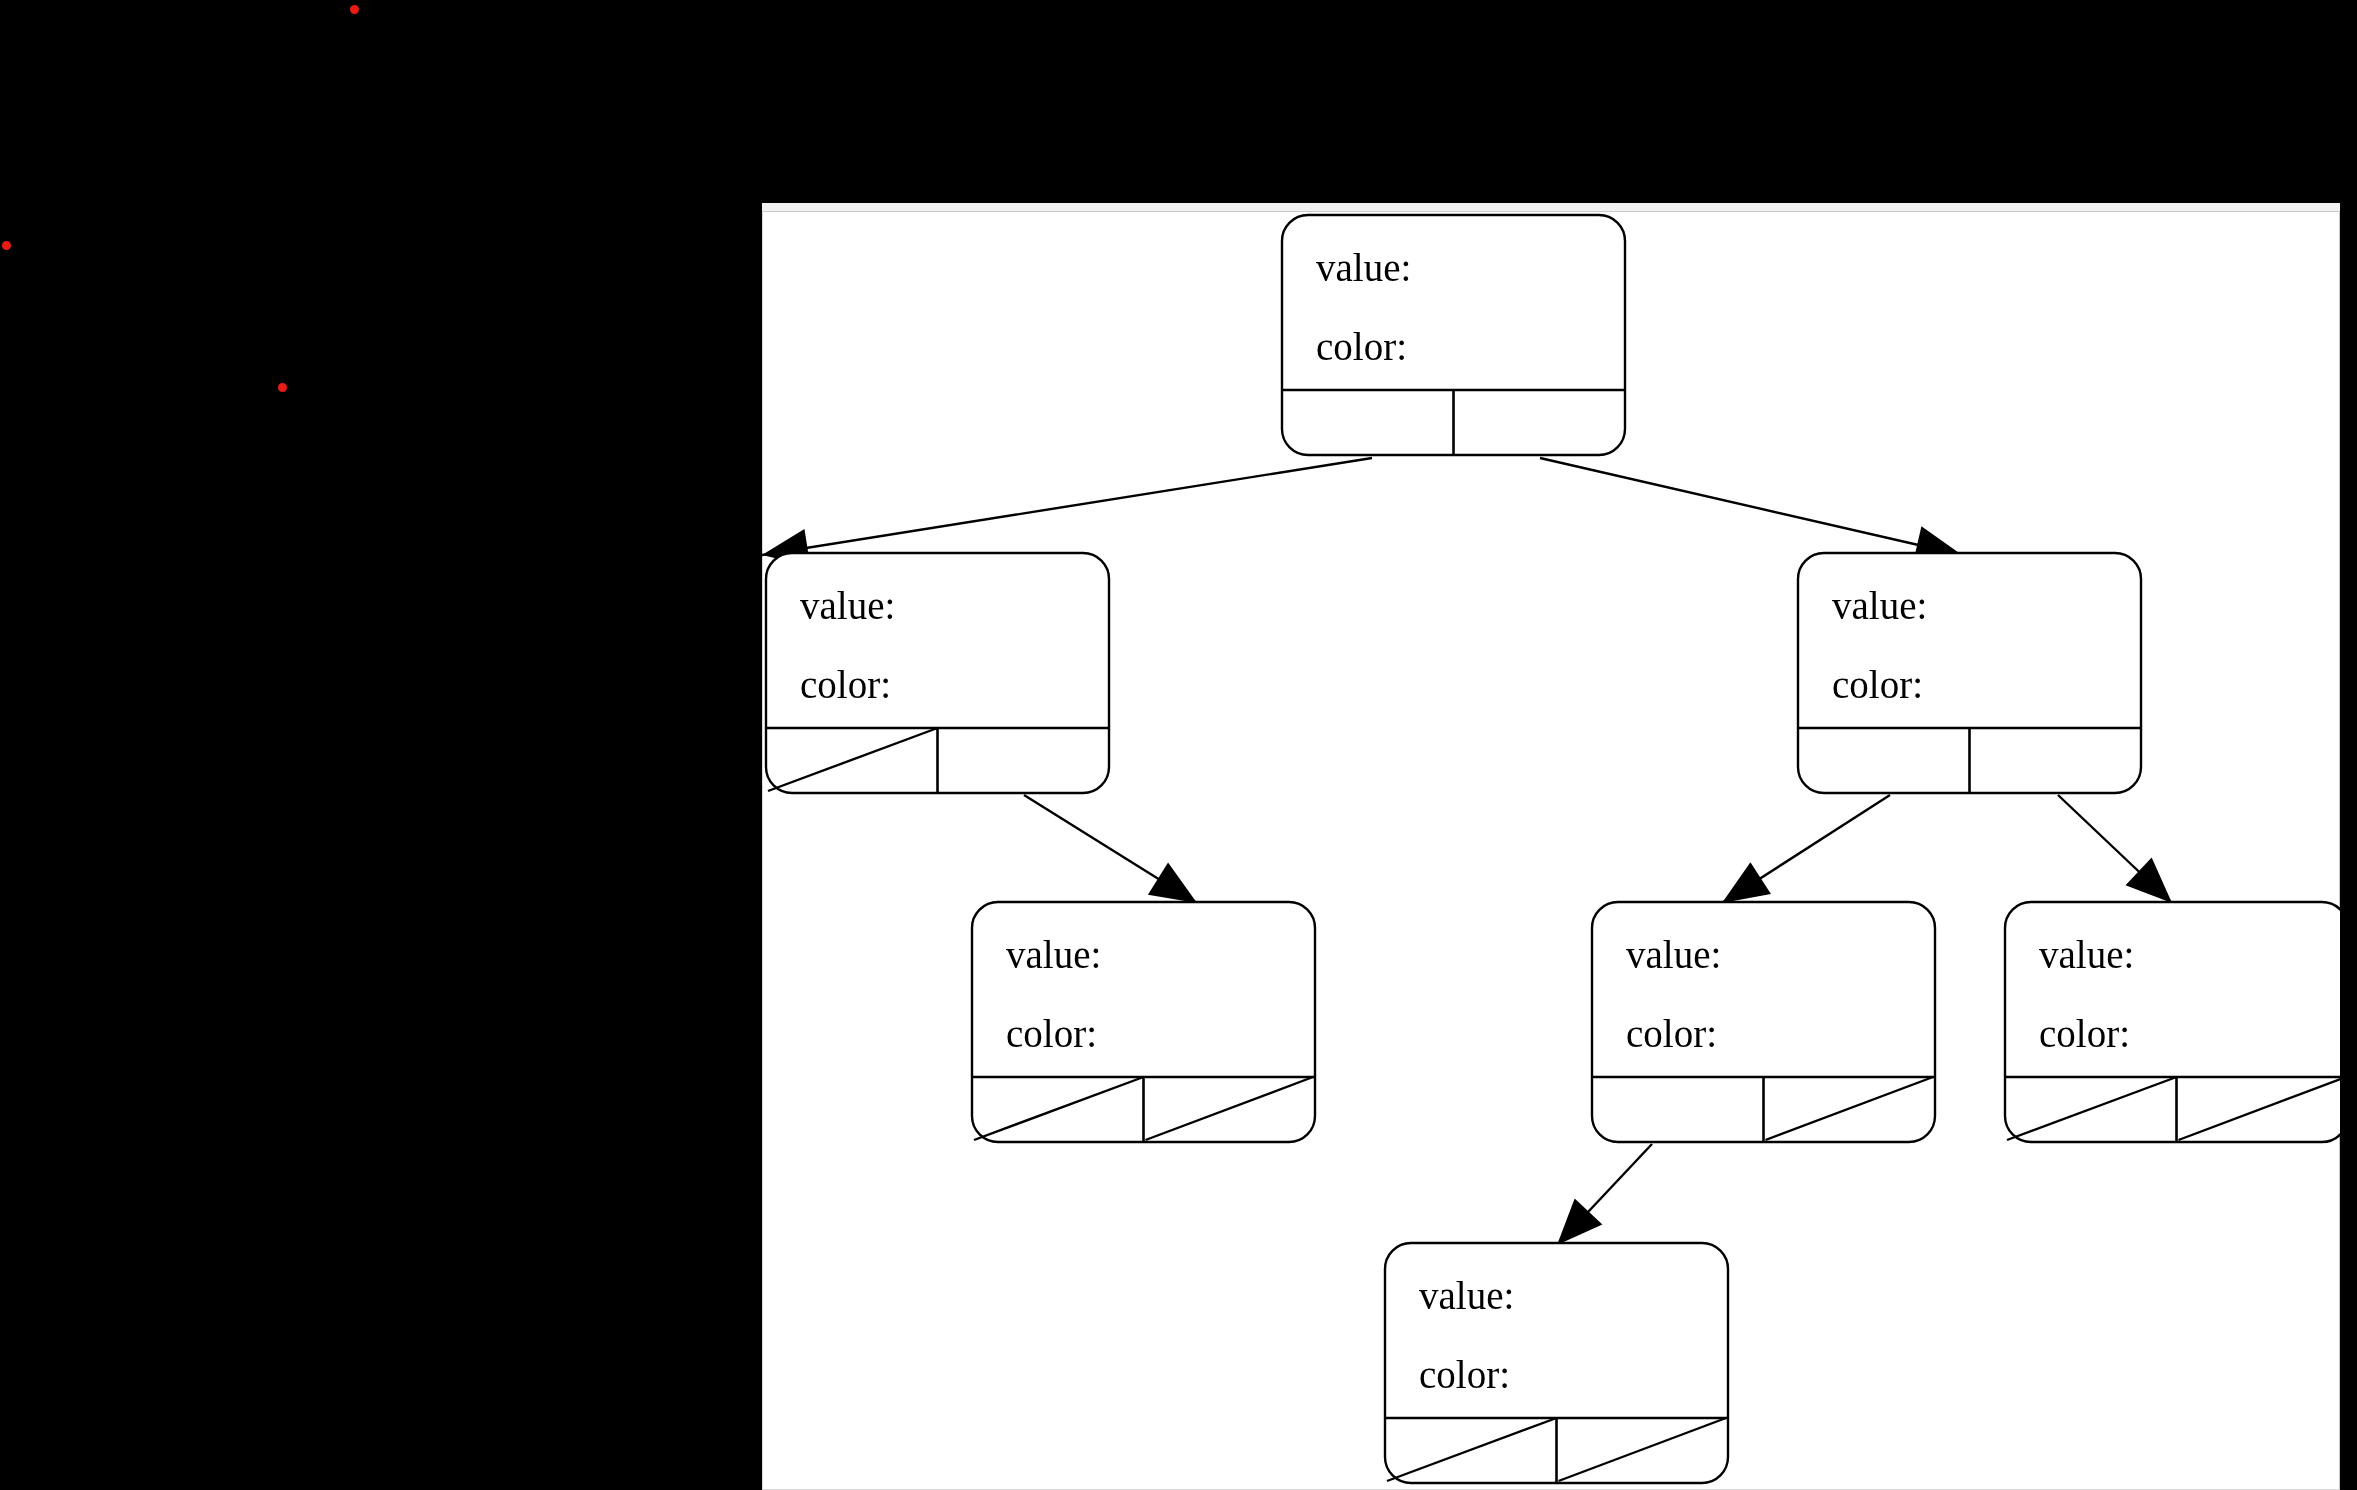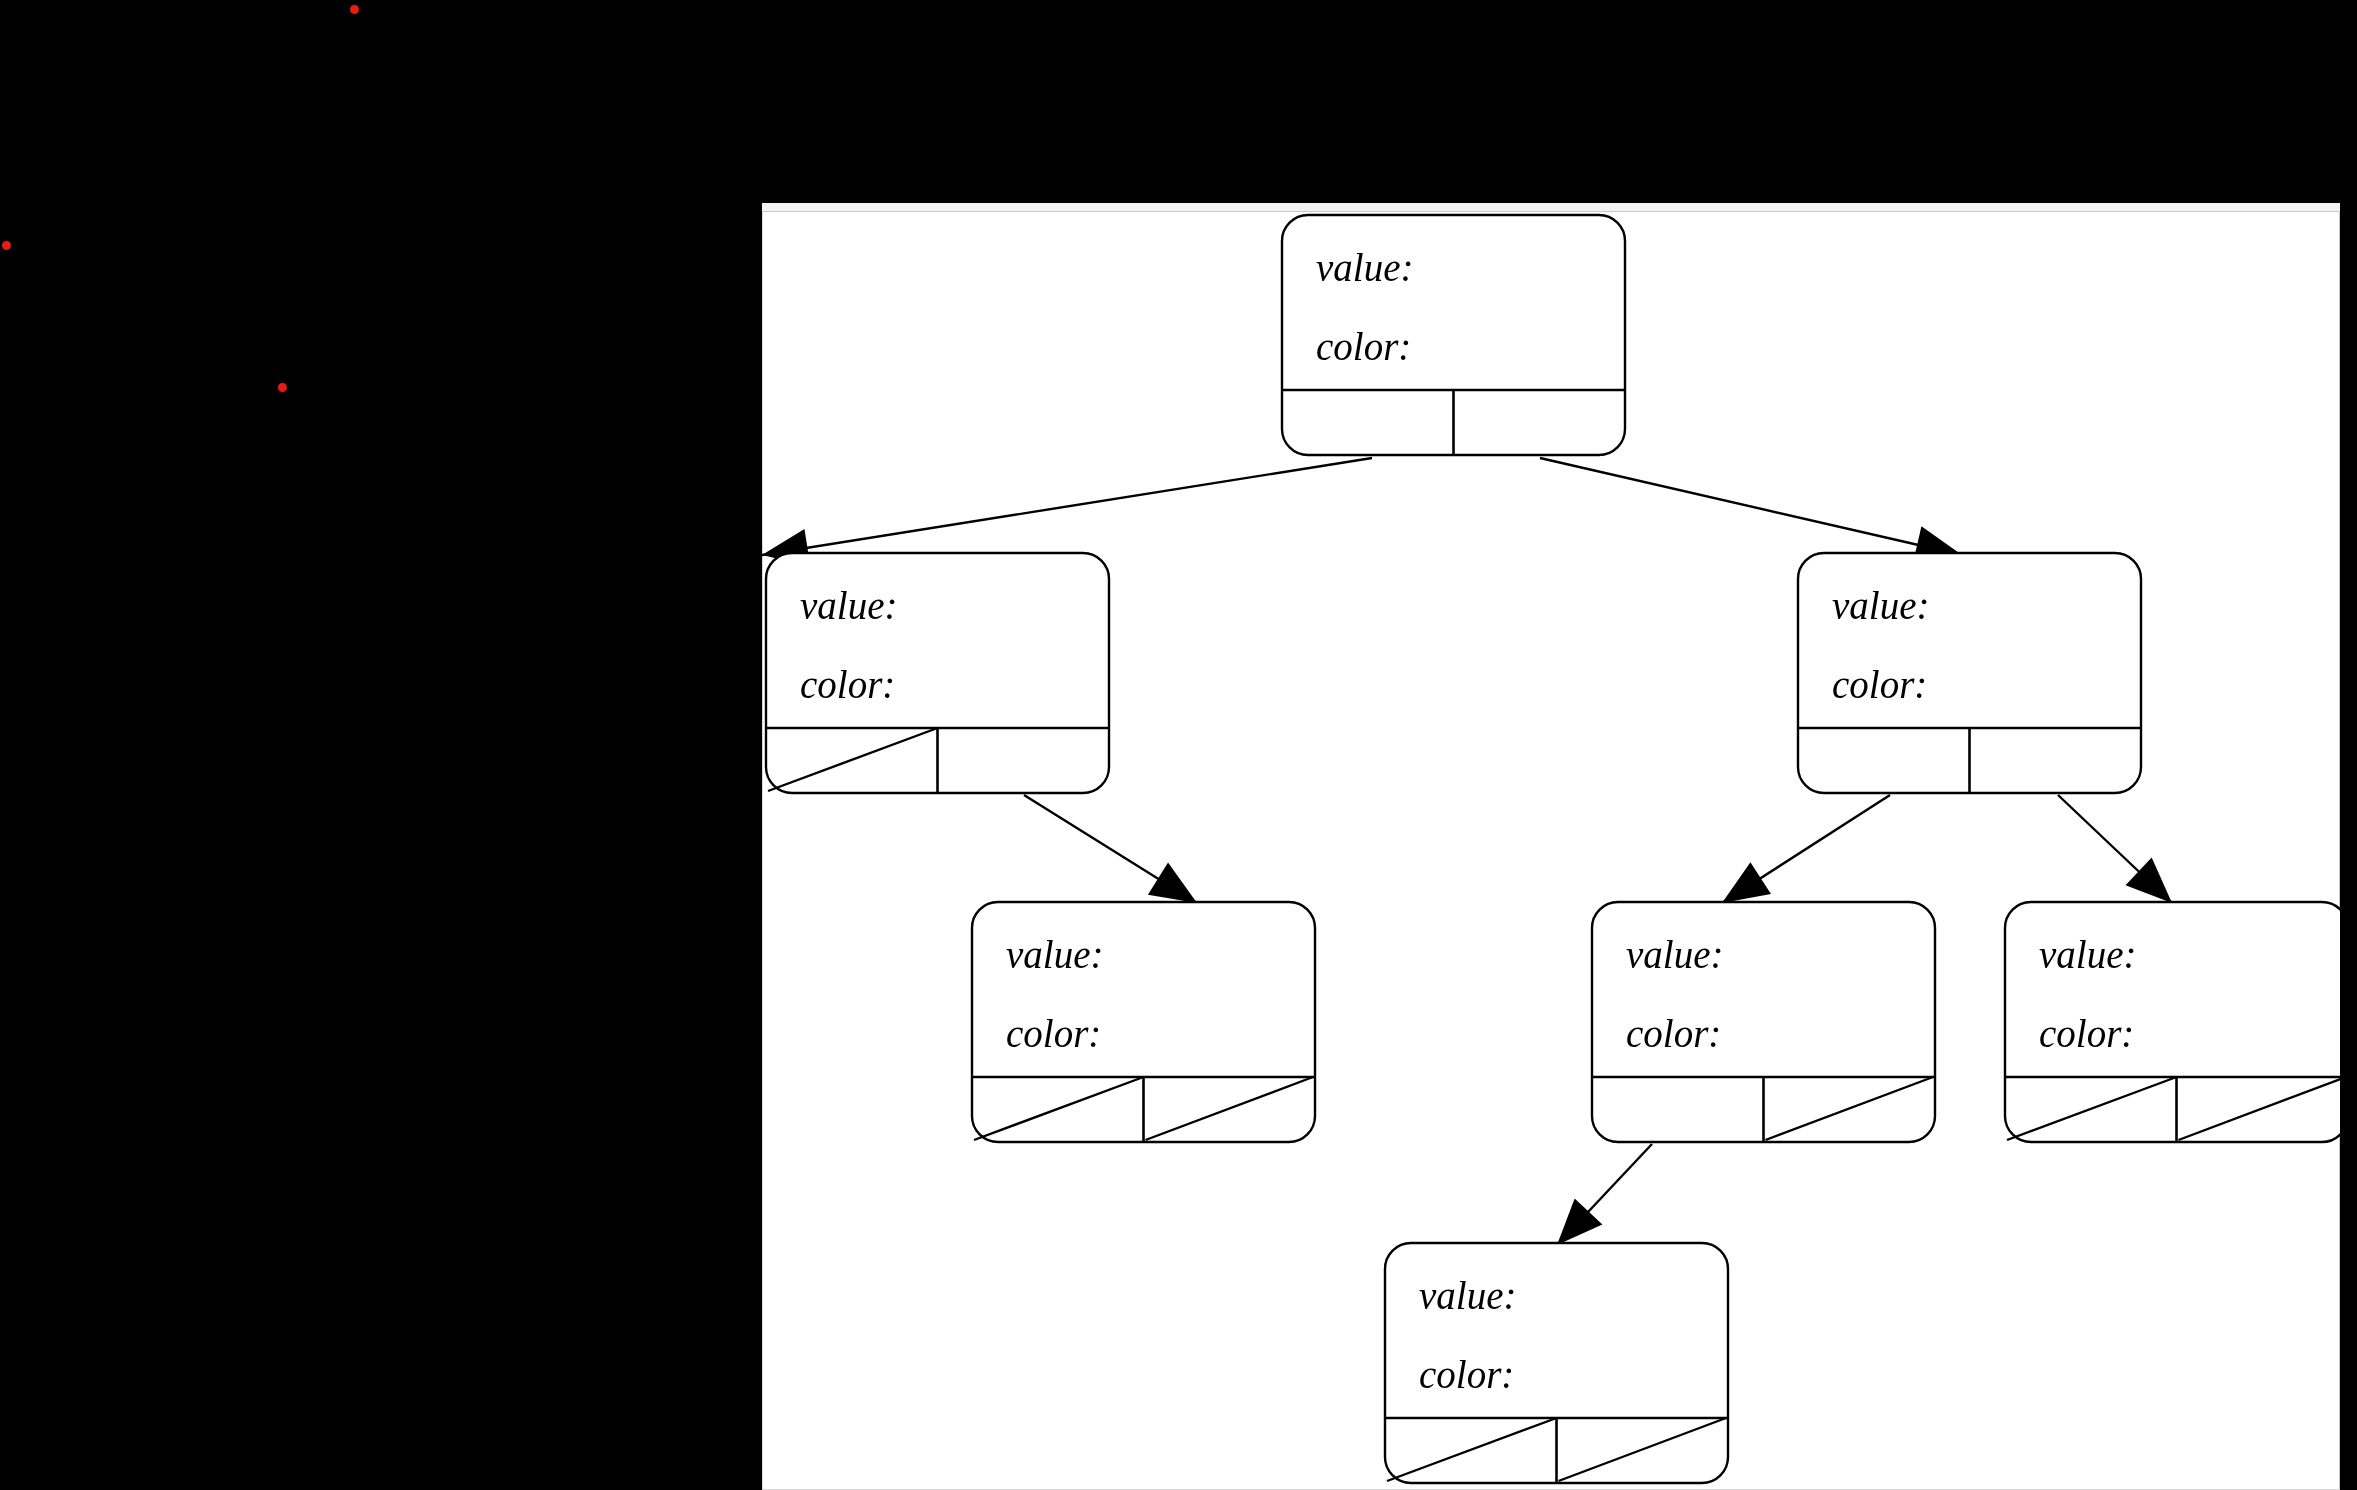--- a/index.html
+++ b/index.html
@@ -6,21 +6,20 @@
     margin: 0;
     padding: 0;
     background: #000000;
   }
   #stage {
     position: relative;
     width: 2357px;
     height: 1490px;
     background: #000000;
     overflow: hidden;
-    font-style: italic;
   }
   .red-dot {
     position: absolute;
     width: 9px;
     height: 9px;
     border-radius: 50%;
     background: #e81c14;
   }
   #diagram-panel {
     position: absolute;

